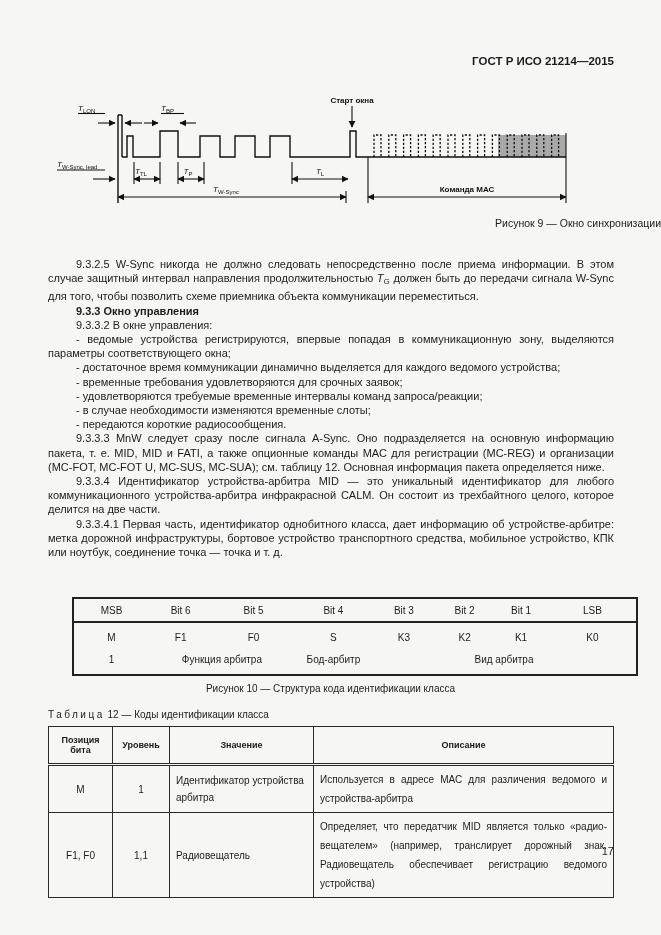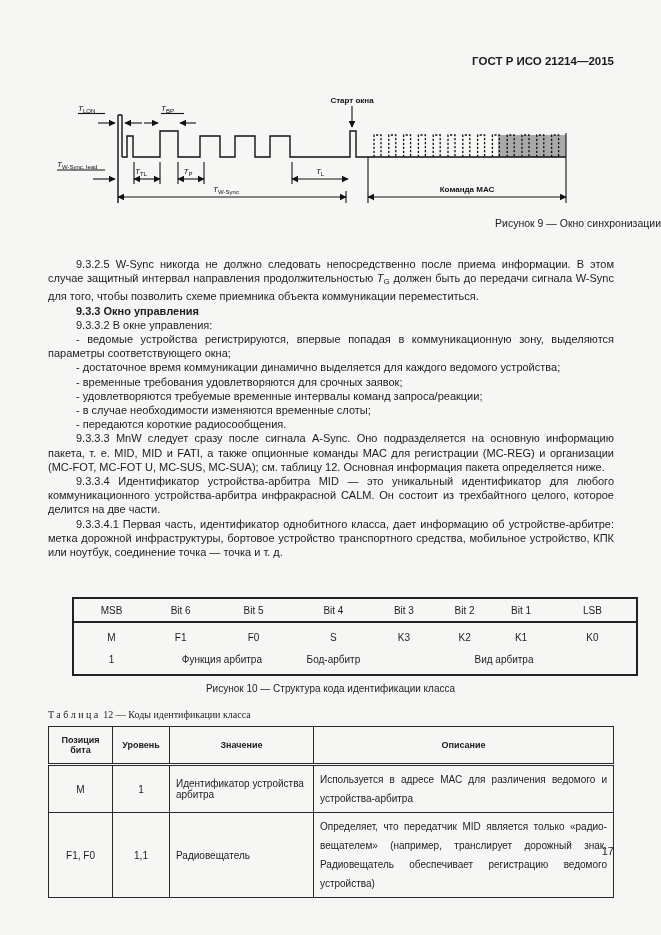--- a/index.html
+++ b/index.html
@@ -20,30 +20,30 @@
   .tsub{font-size:8px;vertical-align:-2px;}
   
   .fig10{position:absolute;top:597px;left:48px;width:566px;border-collapse:collapse;
          border:2.5px solid #222;font-size:10px;table-layout:fixed;margin-left:24px;}
   .fig10 th{font-weight:normal;border-bottom:2.5px solid #222;padding:5px 2px;height:12px;}
   .fig10 td{text-align:center;padding:6px 2px;}
   .fig10 tr.bits td{padding-top:9px;padding-bottom:3px;}
   .fig10 tr.groups td{padding-top:8px;padding-bottom:9px;}
   .figcap10{position:absolute;top:683px;left:0;width:661px;text-align:center;font-size:10px;}
   
-  .t12label{position:absolute;top:709px;left:48px;font-size:10px;font-family:Liberation Serif, serif;}
+  .t12label{position:absolute;top:709px;left:48px;font-size:10px;}
   .t12spaced{letter-spacing:2.5px;}
   .t12{position:absolute;top:726px;left:48px;width:537px;border-collapse:collapse;
        font-size:10px;table-layout:fixed;}
   .t12 th,.t12 td{border:1px solid #2a2a2a;vertical-align:middle;}
   .t12 th{font-weight:bold;font-size:9px;text-align:center;padding:4px 3px;height:28px;border-bottom:3px double #2a2a2a;}
   .t12 td{padding:4px 6px;}
   .t12 td.c{text-align:center;}
   .t12 td.j{text-align:justify;line-height:19px;}
-  .t12 td.v{line-height:11px;vertical-align:middle;}
+  .t12 td.v{line-height:17px;vertical-align:middle;}
   .pgnum{position:absolute;top:845px;left:48px;width:566px;text-align:right;font-size:11px;}
   svg text{fill:#111;}
   .dlab{font-size:8px;}
   .dsub{font-size:6px;}
   .blab{font-size:8px;font-weight:bold;}
 </style>
 </head>
 <body>
 
 <div class="hdr">ГОСТ Р ИСО 21214—2015</div>

